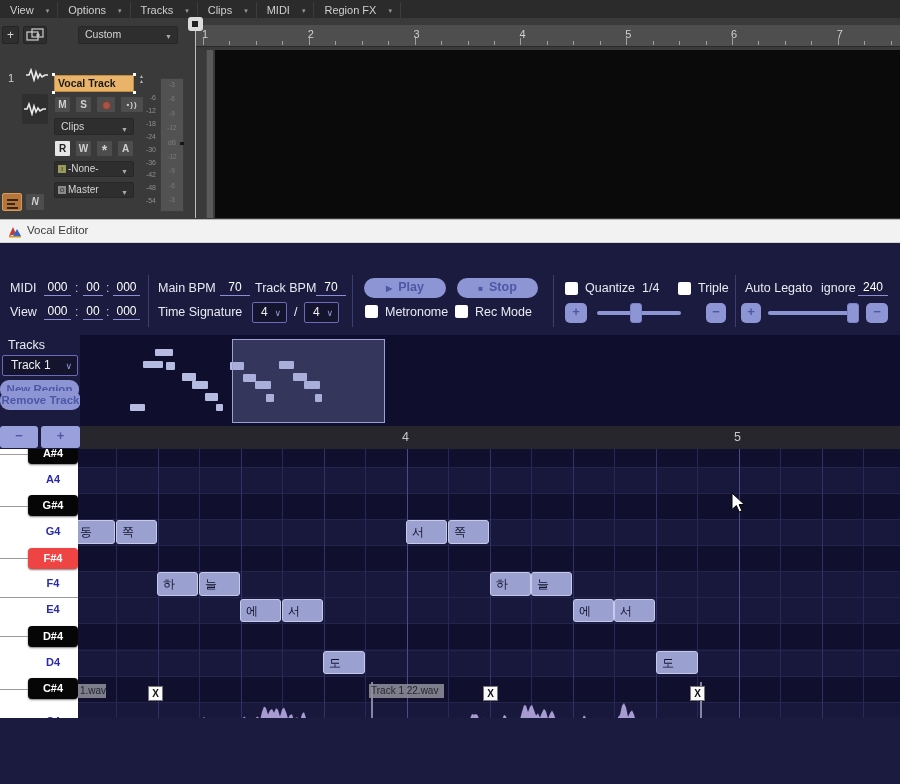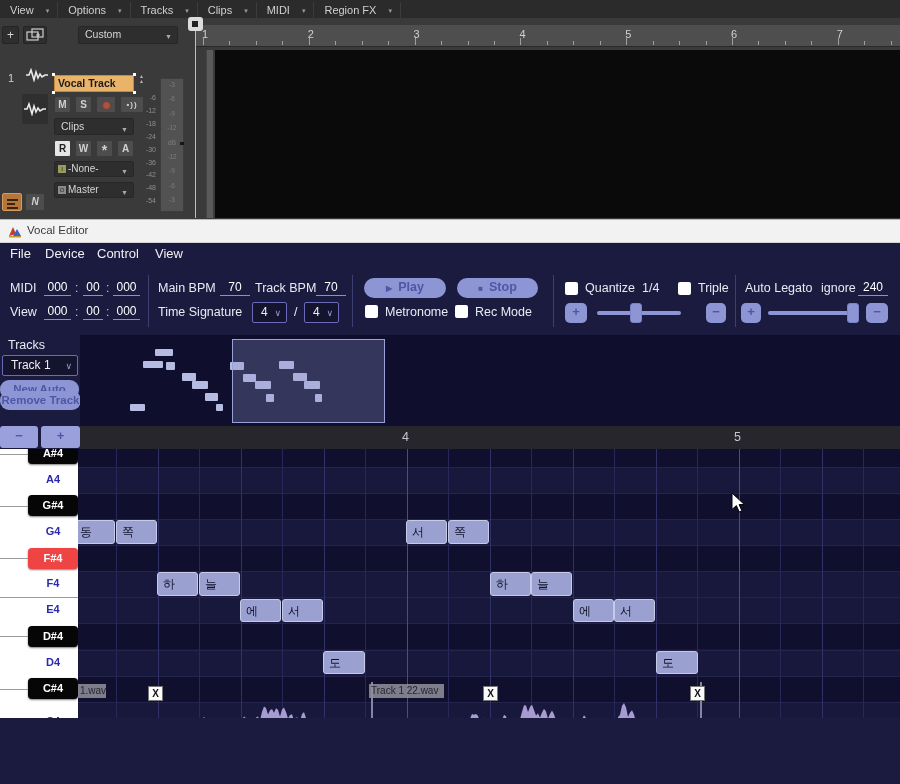--- a/index.html
+++ b/index.html
@@ -181,26 +181,20 @@
 
   <div id="editor">
     <div id="ed-title">
       <svg class="a" style="left:8px;top:4px;" width="14" height="14">
         <polygon points="1,12 5,3 8,10" fill="#c23b2e"></polygon>
         <polygon points="5,12 9,5 13,12" fill="#3b62c2"></polygon>
         <rect x="1" y="12" width="12" height="1.5" fill="#c29a2e"></rect>
       </svg>
       <div class="a" style="left:27px;top:4px;font-size:11.5px;color:#3a3a3a;">Vocal Editor</div>
     </div>
-    <div class="a" id="ed-menubar" style="left:0;top:22px;width:900px;height:26px;">
-        <div style="position: absolute; box-sizing: border-box; left: 10px; top: 5px; font-size: 13px; color: rgb(240, 240, 242);">File</div>
-        <div style="position: absolute; box-sizing: border-box; left: 45px; top: 5px; font-size: 13px; color: rgb(240, 240, 242);">Device</div>
-        <div style="position: absolute; box-sizing: border-box; left: 97px; top: 5px; font-size: 13px; color: rgb(240, 240, 242);">Control</div>
-        <div style="position: absolute; box-sizing: border-box; left: 155px; top: 5px; font-size: 13px; color: rgb(240, 240, 242);">View</div>
-      </div>
 
     <div class="a lbl" style="left:10px;top:62px;">MIDI</div>
     <div class="a fval" style="left:44px;top:61px;width:27px;">000</div>
     <div class="a colon" style="left:75px;top:62px;">:</div>
     <div class="a fval" style="left:83px;top:61px;width:20px;">00</div>
     <div class="a colon" style="left:106px;top:62px;">:</div>
     <div class="a fval" style="left:113px;top:61px;width:27px;">000</div>
 
     <div class="a lbl" style="left:10px;top:86px;">View</div>
     <div class="a fval" style="left:44px;top:85px;width:27px;">000</div>
@@ -255,21 +249,21 @@
     <div class="a sqbtn" style="left:741px;top:84px;width:20px;height:20px;">+</div>
     <div class="a sl-track" style="left:768px;top:92px;width:88px;"></div>
     <div class="a sl-handle" style="left:847px;top:84px;"></div>
     <div class="a sqbtn" style="left:866px;top:84px;width:22px;height:20px;">−</div>
 
     <div class="a lbl" style="left:8px;top:119px;">Tracks</div>
     <div class="a ddl" style="left:2px;top:136px;width:76px;height:21px;">
       <span>Track 1</span>
       <span class="arr">∨</span>
     </div>
-    <div class="a pbtn" style="left:0;top:161px;width:79px;height:19px;font-size:11.5px;line-height:18px;border-radius:9px;">New Auto</div>
+    <div class="a pbtn" style="left:0;top:161px;width:79px;height:19px;font-size:11.5px;line-height:18px;border-radius:9px;">New Region</div>
     <div class="a pbtn" style="left:0;top:172px;width:81px;height:19px;font-size:11.5px;line-height:18px;border-radius:9px;">Remove Track</div>
 
     <div id="overview">
         <div style="position: absolute; box-sizing: border-box; left: 75px; top: 14px; width: 18px; height: 7px; background: rgb(182, 187, 226); border-radius: 1px;"></div>
         <div style="position: absolute; box-sizing: border-box; left: 63px; top: 26px; width: 20px; height: 7px; background: rgb(182, 187, 226); border-radius: 1px;"></div>
         <div style="position: absolute; box-sizing: border-box; left: 86px; top: 27px; width: 9px; height: 8px; background: rgb(182, 187, 226); border-radius: 1px;"></div>
         <div style="position: absolute; box-sizing: border-box; left: 102px; top: 38px; width: 14px; height: 8px; background: rgb(182, 187, 226); border-radius: 1px;"></div>
         <div style="position: absolute; box-sizing: border-box; left: 112px; top: 46px; width: 16px; height: 8px; background: rgb(182, 187, 226); border-radius: 1px;"></div>
         <div style="position: absolute; box-sizing: border-box; left: 125px; top: 58px; width: 13px; height: 8px; background: rgb(182, 187, 226); border-radius: 1px;"></div>
         <div style="position: absolute; box-sizing: border-box; left: 50px; top: 69px; width: 15px; height: 7px; background: rgb(182, 187, 226); border-radius: 1px;"></div>

